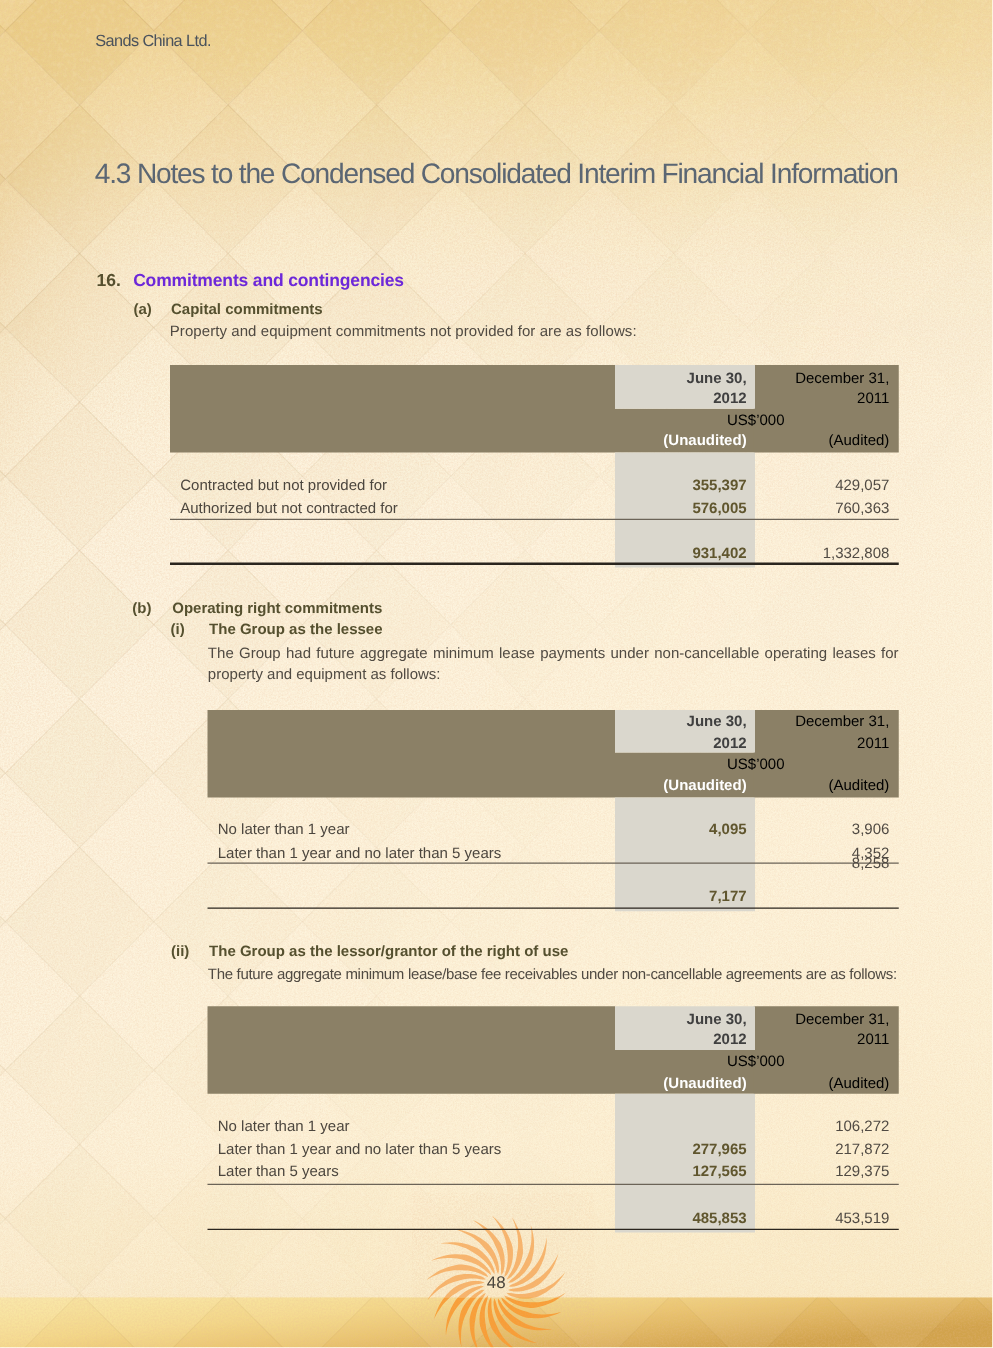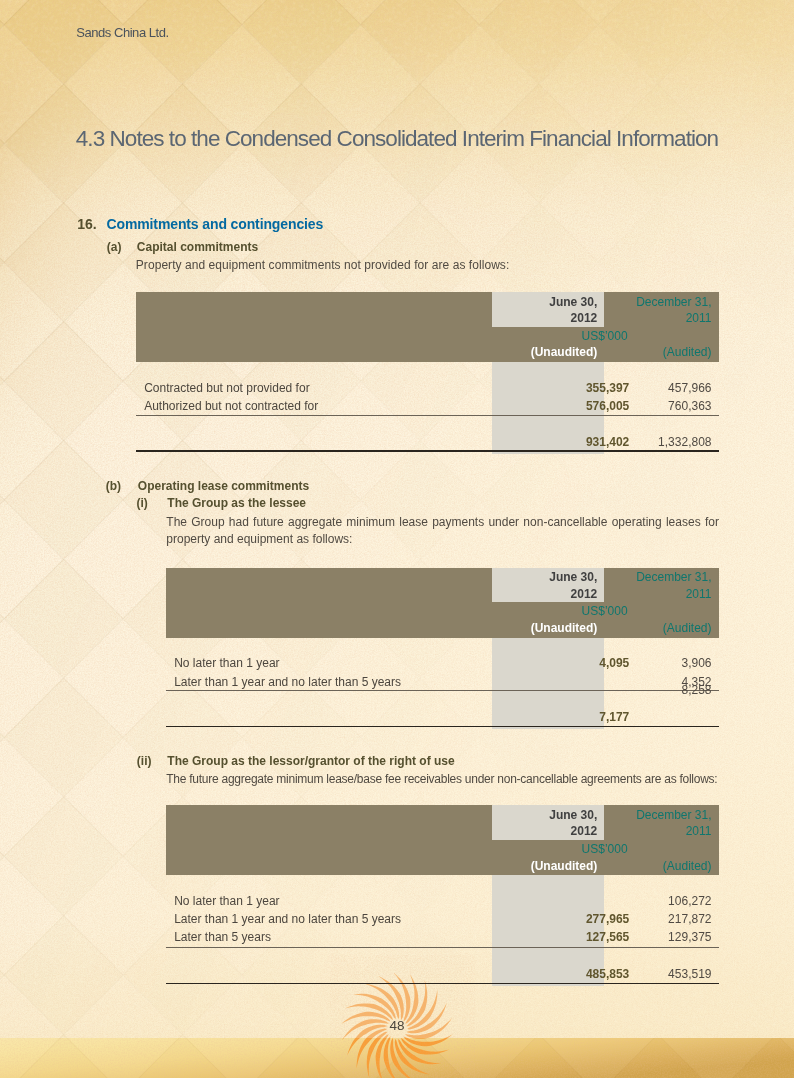--- a/index.html
+++ b/index.html
@@ -13,40 +13,40 @@
 
   
   .company{position:absolute;left:76.2px;top:25.8px;font-size:13px;color:#4a525c;
            letter-spacing:-0.45px;line-height:13px;white-space:nowrap;}
   .doc-title{position:absolute;left:75.8px;top:127.6px;font-size:22.5px;color:#5b6673;
              letter-spacing:-0.95px;line-height:22.5px;font-weight:400;white-space:nowrap;}
 
   .note-num{position:absolute;left:77.2px;top:217.4px;font-size:14px;font-weight:bold;
             color:#554f2e;line-height:14px;white-space:nowrap;}
   .note-ttl{position:absolute;left:106.5px;top:217.4px;font-size:14px;font-weight:bold;
-            color:#0369a1;line-height:14px;letter-spacing:-0.12px;white-space:nowrap;}
+            color:#6d28d9;line-height:14px;letter-spacing:-0.12px;white-space:nowrap;}
 
   .mk{position:absolute;font-size:12px;font-weight:bold;color:#55502f;
       line-height:12px;white-space:nowrap;}
   .hd{position:absolute;font-size:12px;font-weight:bold;color:#55502f;
       line-height:12px;white-space:nowrap;}
   .para{position:absolute;font-size:12px;color:#504a42;line-height:17.8px;}
   .para.j > span.l1{display:block;text-align:justify;text-align-last:justify;}
   .para.j > span.l2{display:block;}
 
   
   .thead{position:absolute;background:#8b8066;}
   .colhi{position:absolute;background:#dad7cd;}
   .cell{position:absolute;font-size:12px;white-space:nowrap;line-height:12px;text-align:right;}
   .rt{text-align:right;}
   .hw{color:#ffffff;}
-  .hg{color:#0f766e;}
+  .hg{color:#000000;}
   .hd-dark{color:#404040;font-weight:bold;}
   .rowlab{color:#4c463e;}
-  .v1{color:#60562e;font-weight:bold;margin-left:32px;}
+  .v1{color:#60562e;font-weight:bold;}
   .v2{color:#504a43;}
   .rule{position:absolute;background:#2a251e;}
   .rule-thin{position:absolute;background:#6b6357;height:1px;}
 
   .pagenum{position:absolute;width:80px;text-align:center;font-size:13.5px;color:#4b463d;
            line-height:13.5px;}
 </style>
 </head>
 <body>
 
@@ -235,21 +235,21 @@
     <div class="doc-title">4.3 Notes to the Condensed Consolidated Interim Financial Information</div>
 
     <div class="note-num">16.</div>
     <div class="note-ttl">Commitments and contingencies</div>
 
     <div class="mk" style="left:106.8px;top:240.9px">(a)</div>
     <div class="hd" style="left:136.8px;top:240.9px">Capital commitments</div>
     <div class="para" style="left:135.8px;top:256.8px;width:580px;letter-spacing:0.06px">Property and equipment commitments not provided for are as follows:</div>
 
     <div class="mk" style="left:105.8px;top:480.0px">(b)</div>
-    <div class="hd" style="left:137.8px;top:480.0px">Operating lease commitments</div>
+    <div class="hd" style="left:137.8px;top:480.0px">Operating right commitments</div>
     <div class="mk" style="left:136.4px;top:497.1px">(i)</div>
     <div class="hd" style="left:167.3px;top:497.1px">The Group as the lessee</div>
     <div class="para j" style="left:166.3px;top:513.6px;width:552.6px">
         <span class="l1">The Group had future aggregate minimum lease payments under non-cancellable operating leases for</span>
         <span class="l2">property and equipment as follows:</span>
       </div>
 
     <div class="mk" style="left:136.8px;top:755.0px">(ii)</div>
     <div class="hd" style="left:167.3px;top:755.0px">The Group as the lessor/grantor of the right of use</div>
     <div class="para" style="left:166.3px;top:770.6px;width:585px;letter-spacing:-0.255px">The future aggregate minimum lease/base fee receivables under non-cancellable agreements are as follows:</div>
@@ -263,21 +263,21 @@
       <div class="colhi" style="left:491.5px;top:362.20000000000005px;width:112.89999999999998px;height:91.99999999999994px"></div>
       <div class="cell rt hd-dark" style="left:300px;width:297.29999999999995px;top:296.05px">June 30,</div>
       <div class="cell rt hd-dark" style="left:300px;width:297.29999999999995px;top:312.34999999999997px">2012</div>
       <div class="cell rt hg" style="left:400px;width:311.5px;top:296.05px">December 31,</div>
       <div class="cell rt hg" style="left:400px;width:311.5px;top:312.34999999999997px">2011</div>
       <div class="cell rt hg" style="left:400px;width:227.60000000000002px;top:329.95px">US$’000</div>
       <div class="cell rt hw" style="left:300px;width:297.29999999999995px;top:346.45px;font-weight:bold">(Unaudited)</div>
       <div class="cell rt hg" style="left:400px;width:311.5px;top:346.45px">(Audited)</div>
       <div class="cell rowlab" style="left:144.2px;top:382.45px">Contracted but not provided for</div>
       <div class="cell rt v1" style="left:300px;width:297.29999999999995px;top:382.45px">355,397</div>
-      <div class="cell rt v2" style="left:400px;width:311.5px;top:382.45px">457,966</div>
+      <div class="cell rt v2" style="left:400px;width:311.5px;top:382.45px">429,057</div>
       <div class="cell rowlab" style="left:144.2px;top:399.84999999999997px">Authorized but not contracted for</div>
       <div class="cell rt v1" style="left:300px;width:297.29999999999995px;top:399.84999999999997px">576,005</div>
       <div class="cell rt v2" style="left:400px;width:311.5px;top:399.84999999999997px">760,363</div>
       <div class="rule-thin" style="left:136.3px;top:414.6px;width:582.3px"></div>
       <div class="cell rt v1" style="left:300px;width:297.29999999999995px;top:435.84999999999997px">931,402</div>
       <div class="cell rt v2" style="left:400px;width:311.5px;top:435.84999999999997px">1,332,808</div>
       <div class="rule" style="left:136.3px;top:450.3px;width:582.3px;height:1.8px"></div>
       <div></div>
       <div class="thead" style="left:166.3px;top:567.7px;width:326.2px;height:69.9px"></div>
       <div class="thead" style="left:491.5px;top:602px;width:112.89999999999998px;height:35.60000000000001px"></div>

